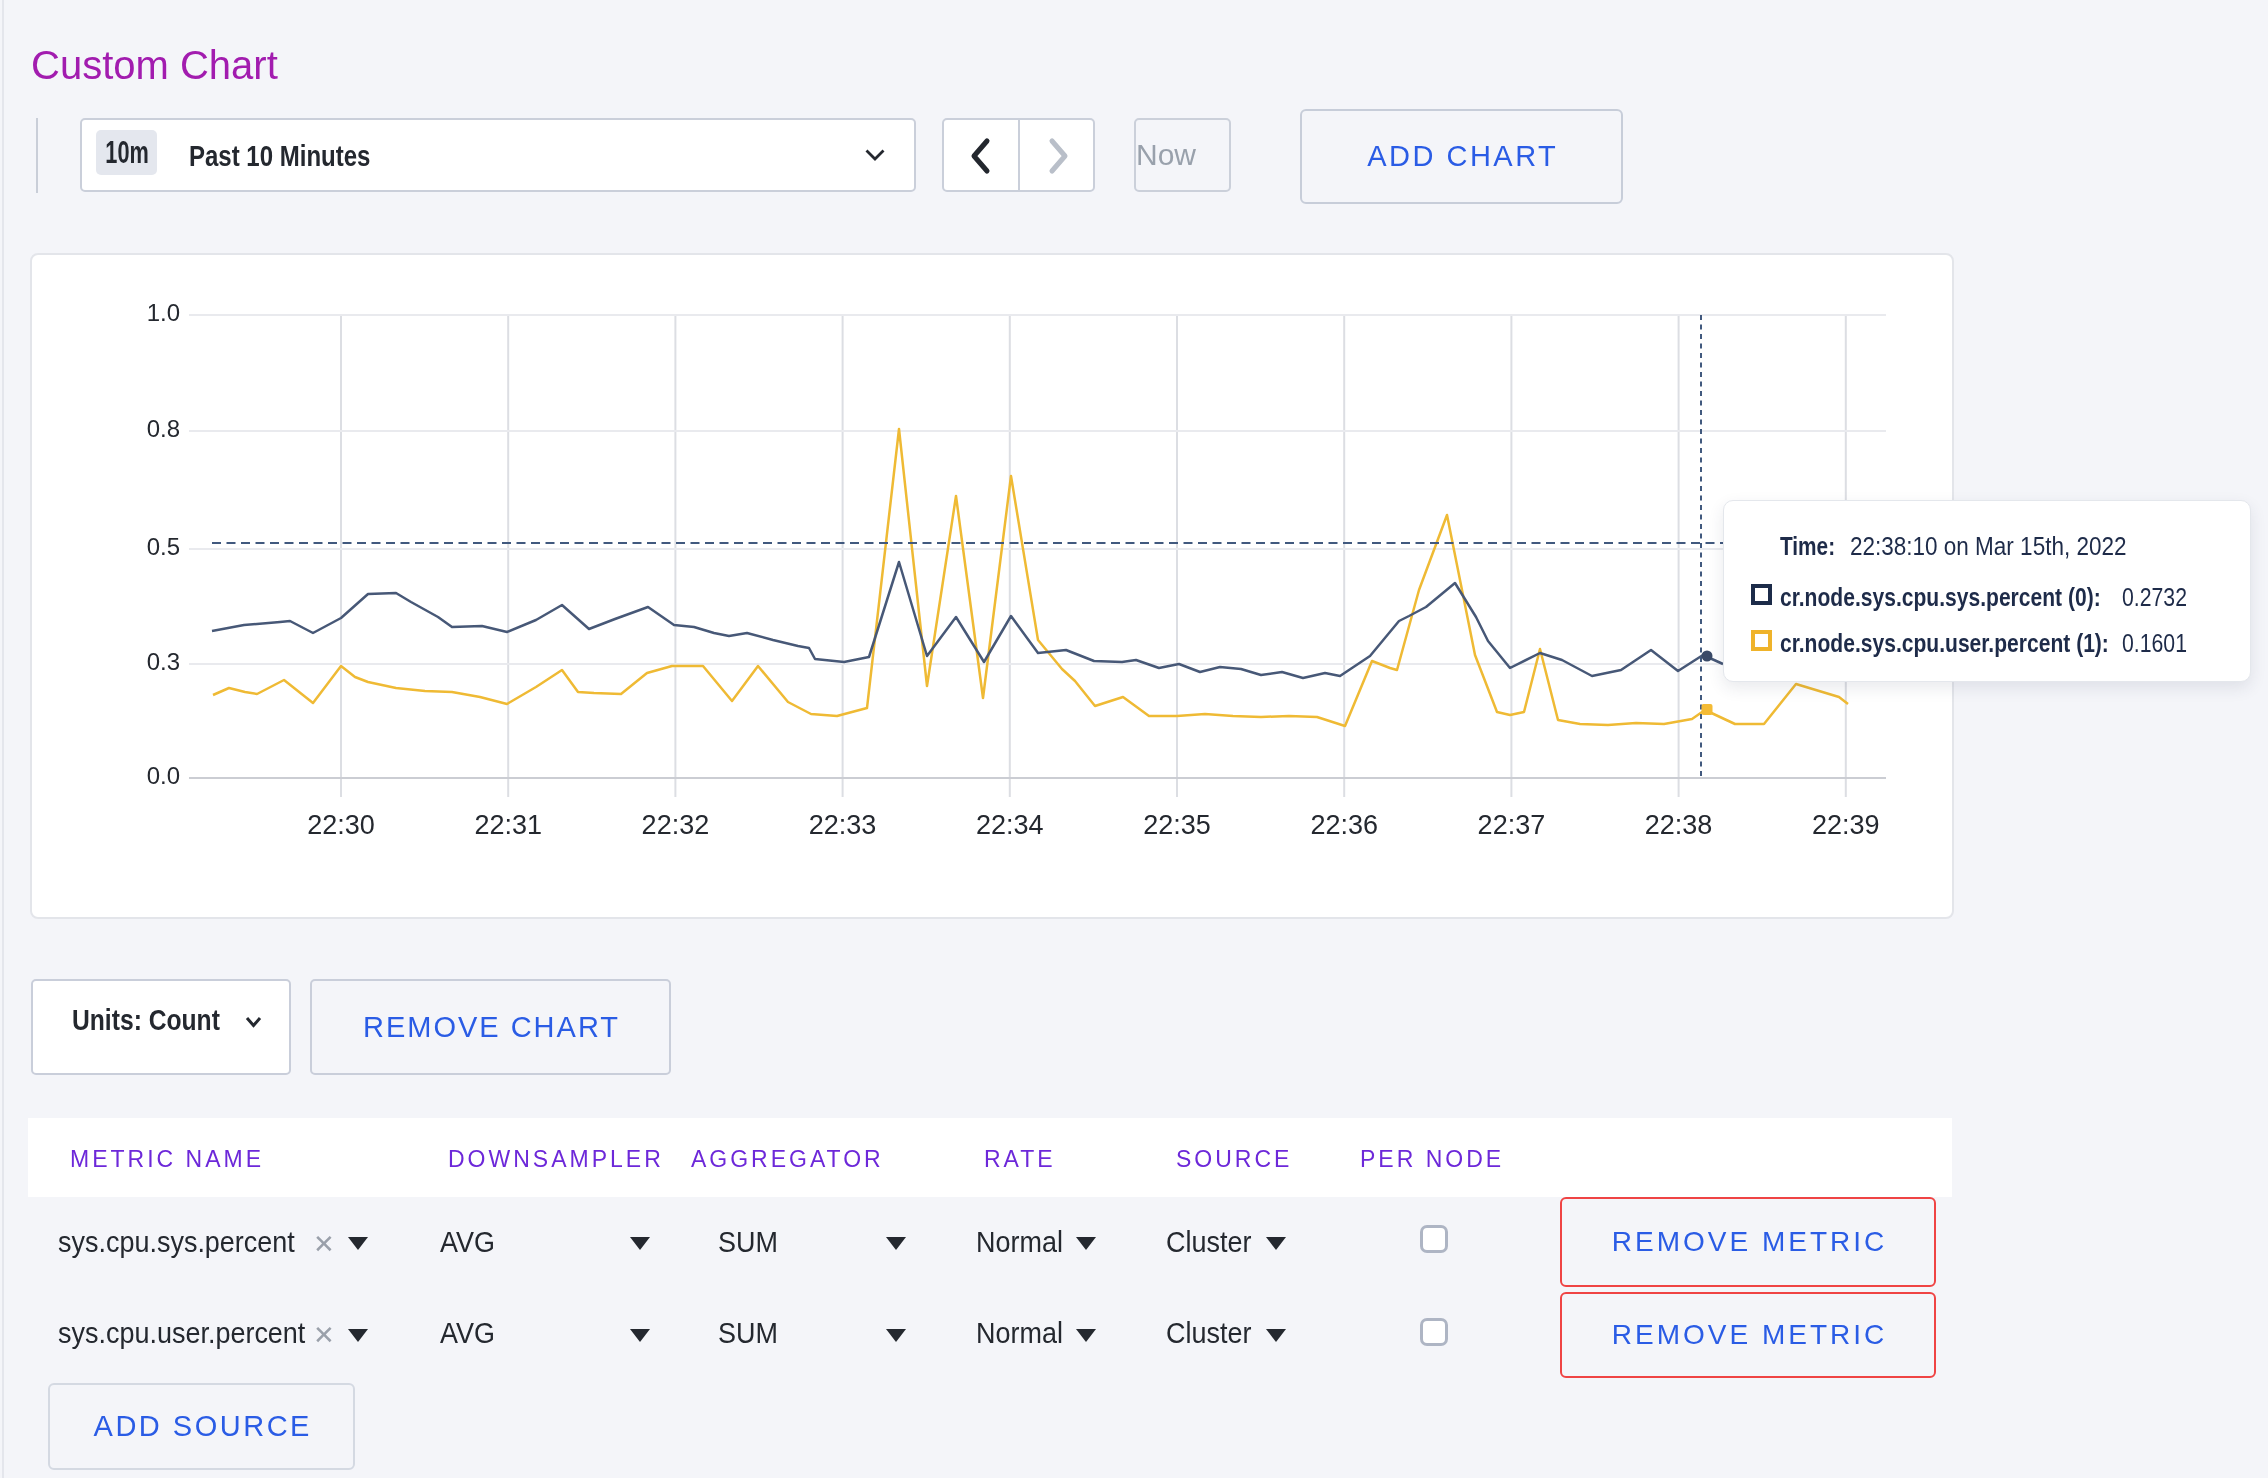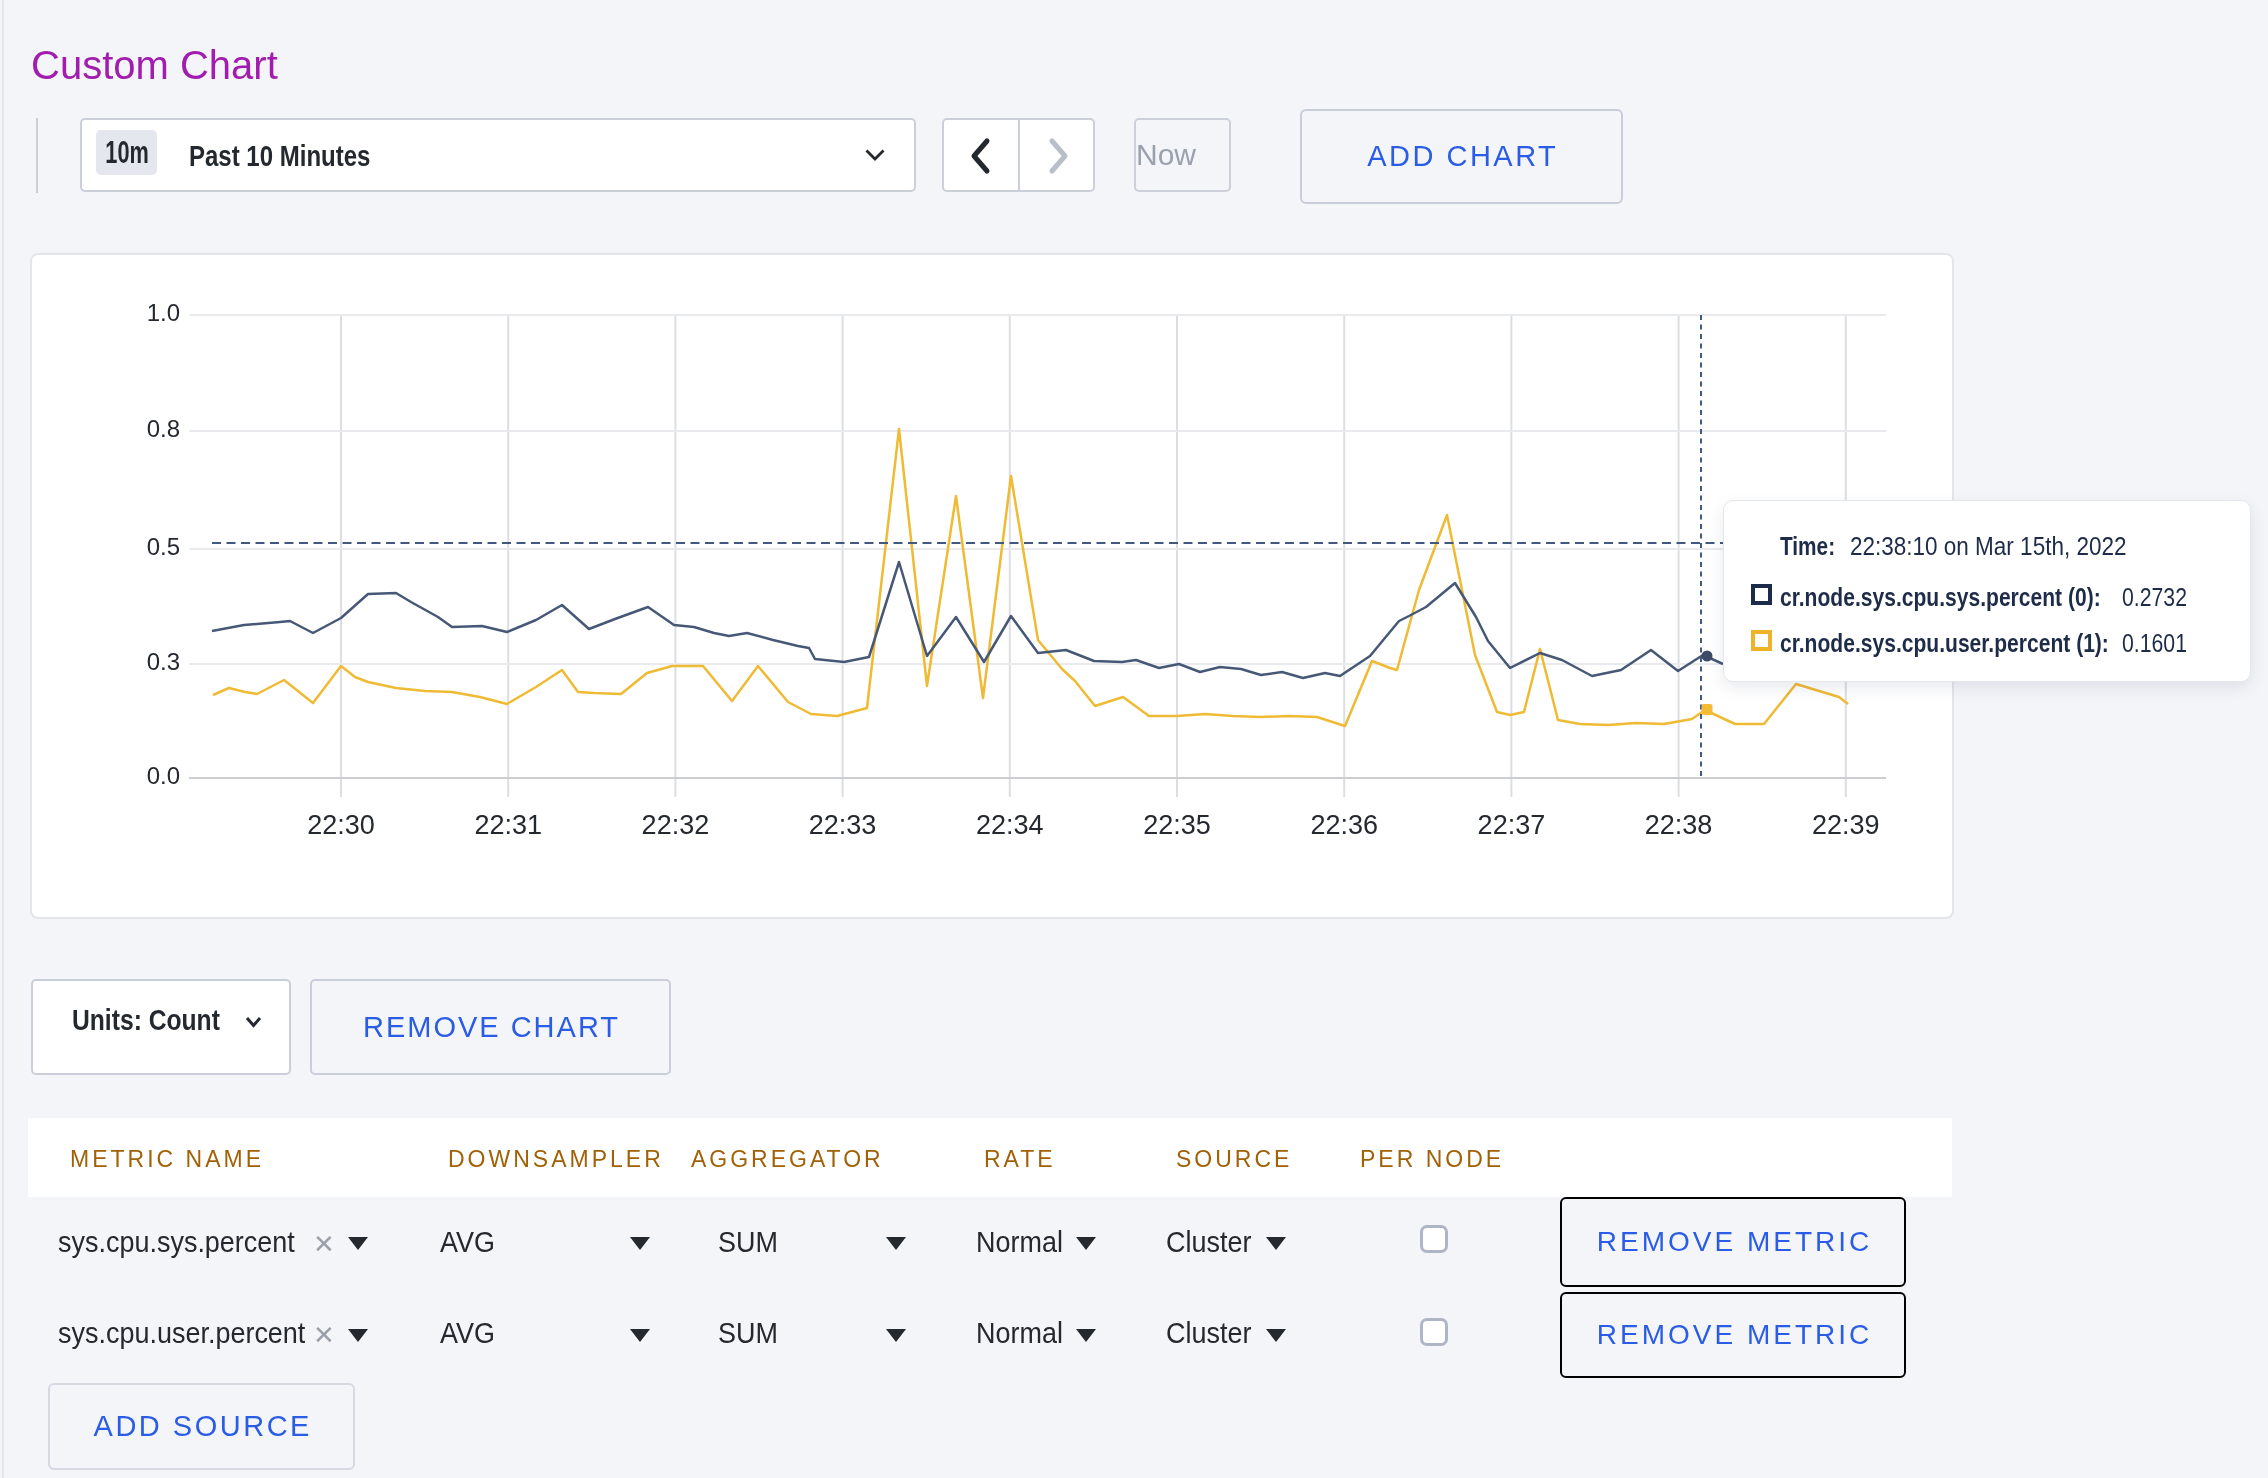--- a/index.html
+++ b/index.html
@@ -35,26 +35,26 @@
              border-radius:10px; box-shadow:0 6px 16px rgba(40,50,80,0.10); }
   .ttrow { position:absolute; font-size:26px; color:#1E2B49; white-space:nowrap; }
   .ttsq { position:absolute; width:13px; height:13px; border:4px solid #1C2B49; background:#fff; box-sizing:content-box; }
 
   .unitsbox { left:31px; top:979px; width:260px; height:96px; background:#fff; border:2px solid #C9CEDA; border-radius:5px; }
   .unitstext { left:72px; top:1004px; font-size:29px; font-weight:700; color:#24282F; transform:scaleX(0.85); transform-origin:left top; }
   .removechart { left:310px; top:979px; width:361px; height:96px; border:2px solid #C9CEDA; border-radius:5px;
                  font-size:29px; font-weight:500; letter-spacing:2px; color:#2A5CE5; text-align:center; line-height:92px; text-indent:2px; }
 
   .thead { left:28px; top:1118px; width:1924px; height:79px; background:#fff; }
-  .th { position:absolute; top:1146px; font-size:23px; font-weight:400; letter-spacing:3px; color:#a16207; }
+  .th { position:absolute; top:1146px; font-size:23px; font-weight:400; letter-spacing:3px; color:#6d28d9; }
   .cell { position:absolute; font-size:29px; color:#24282F; white-space:nowrap; transform:scaleX(0.93); transform-origin:left top; }
   .tri { position:absolute; width:0; height:0; border-left:10px solid transparent; border-right:10px solid transparent; border-top:13px solid #24282F; }
   .xmark { position:absolute; font-size:26px; color:#9AA0AA; }
   .cb { position:absolute; width:28px; height:28px; background:#fff; border:3px solid #AEB5C4; border-radius:7px; }
-  .rmbtn { position:absolute; left:1560px; width:346px; border:2px solid #000000; border-radius:6px;
+  .rmbtn { position:absolute; left:1560px; width:376px; border:2px solid #ef4444; border-radius:6px;
            font-size:28px; font-weight:500; letter-spacing:3px; color:#2A5CE5; text-align:center; text-indent:3px; }
   .addmetric { left:48px; top:1383px; width:307px; height:87px; border:2px solid #D4D9E2; border-radius:6px;
                font-size:29px; font-weight:500; letter-spacing:2.5px; color:#2A5CE5; text-align:center; line-height:83px; text-indent:2.5px; }
 </style>
 </head>
 <body>
 <div class="abs leftedge"></div>
 <div class="abs title">Custom Chart</div>
 <div class="abs accent"></div>
 

